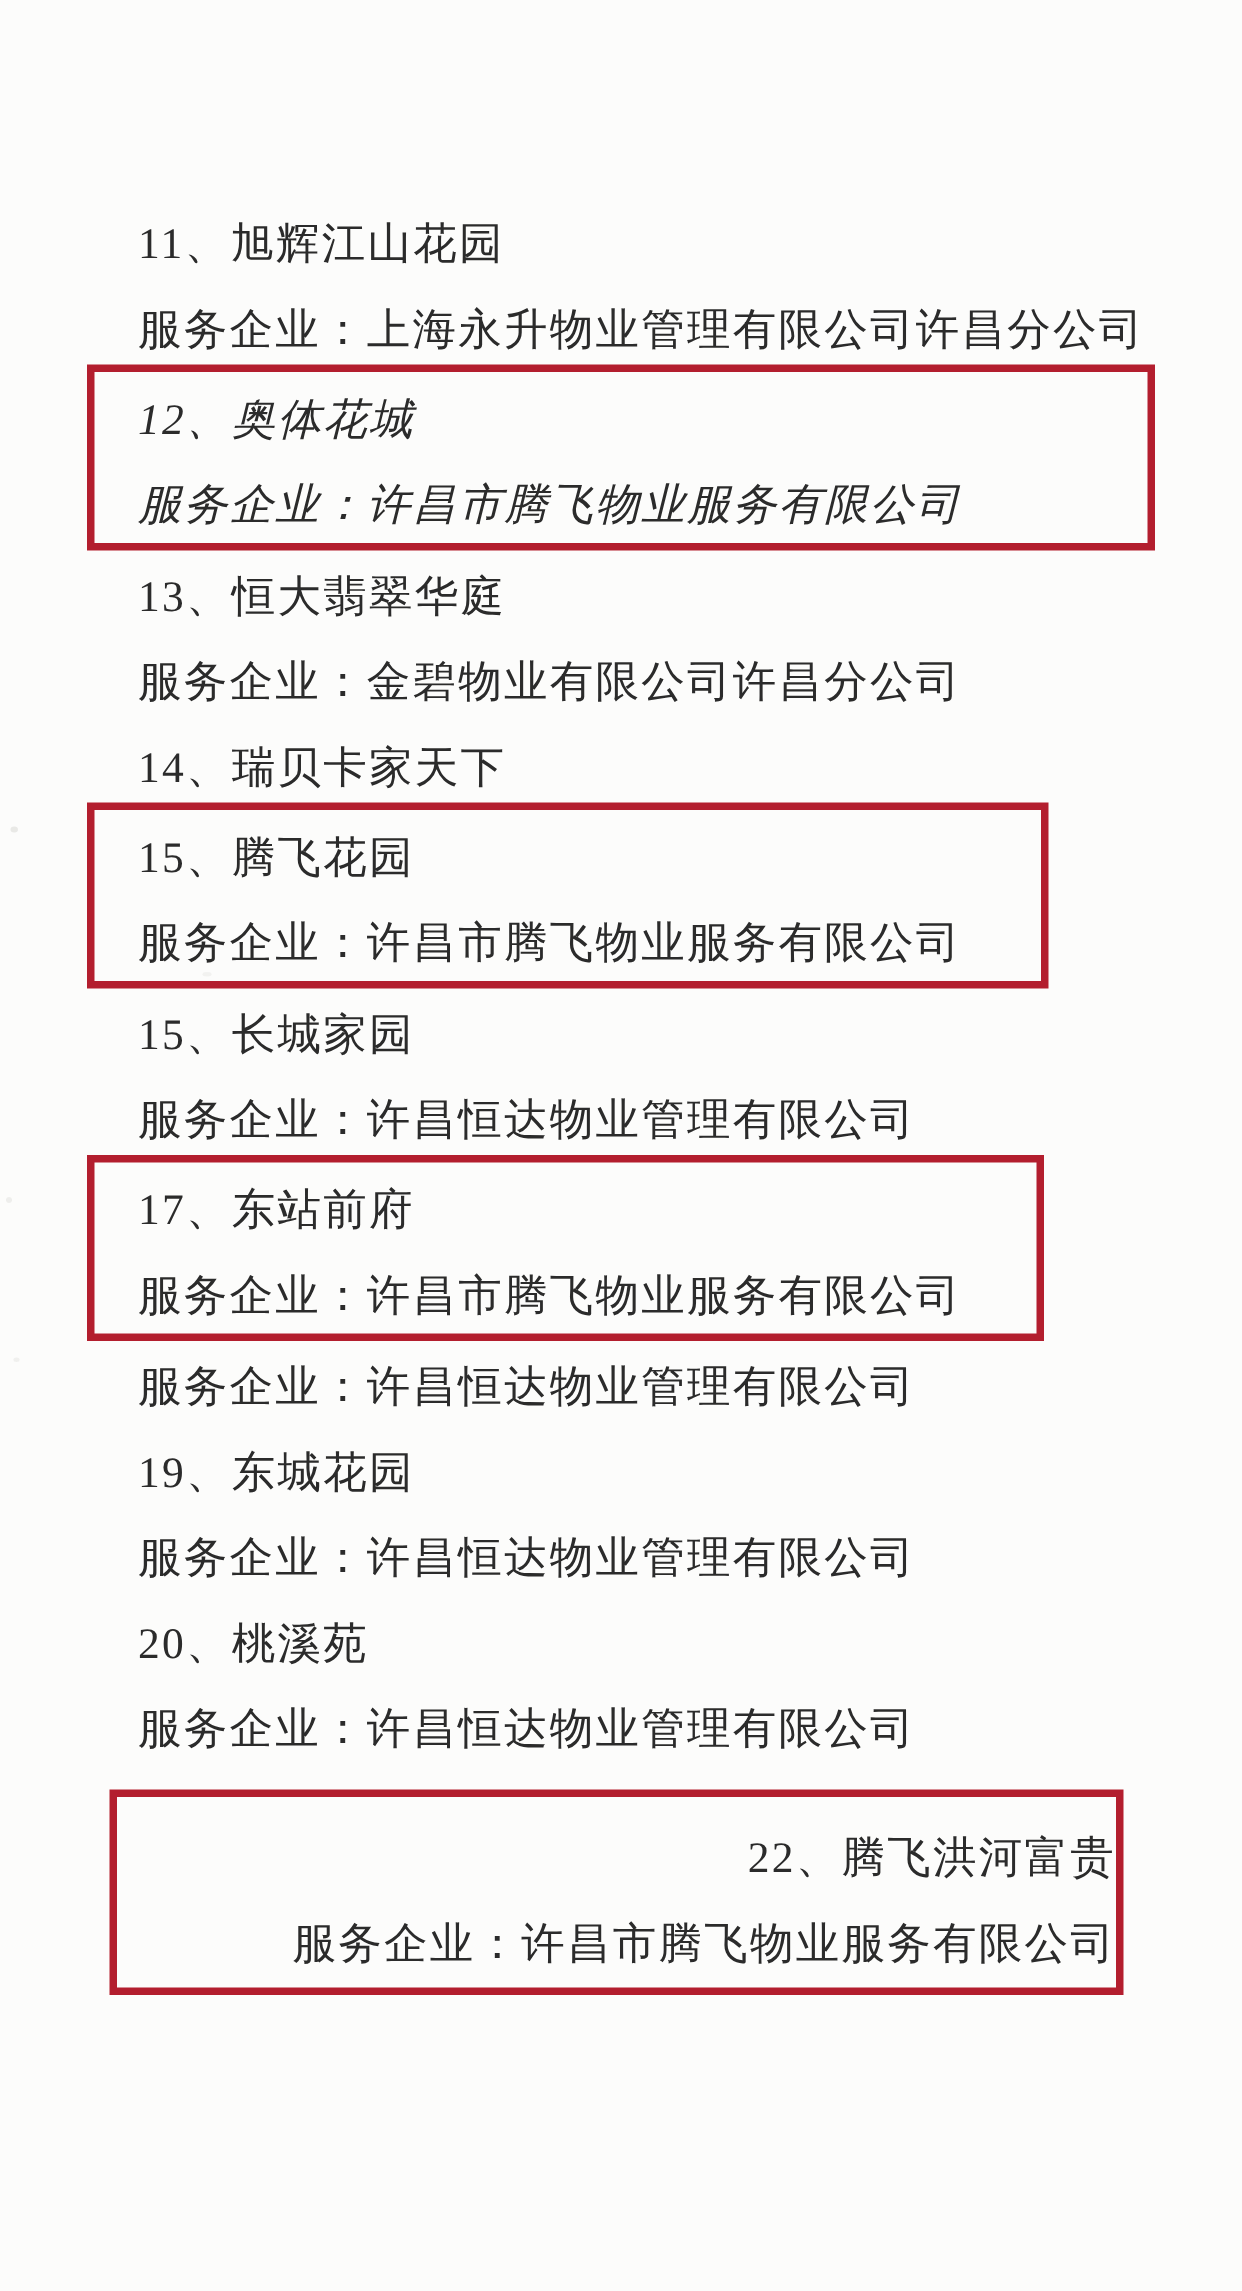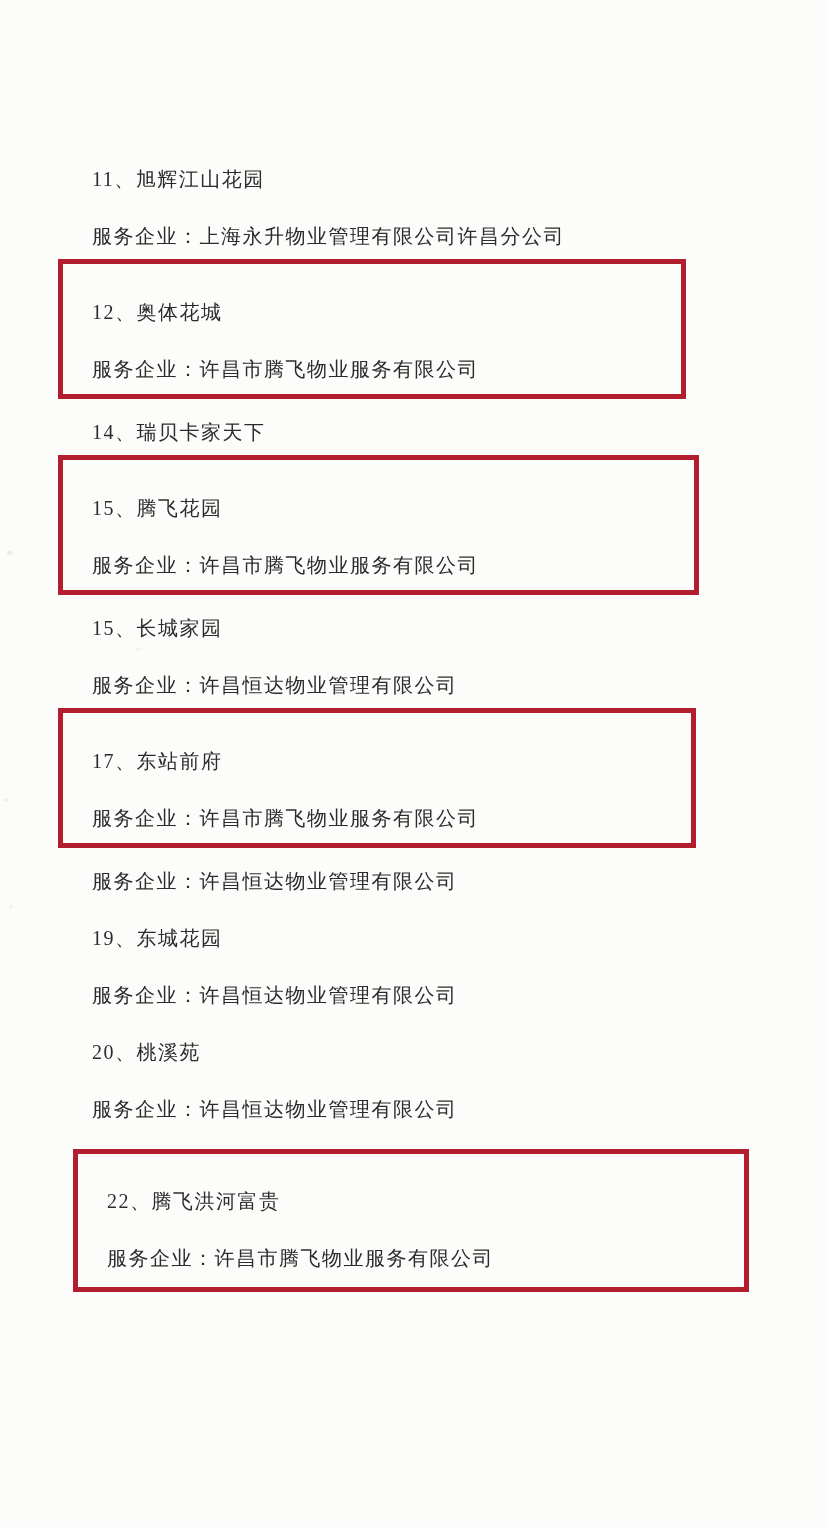--- a/index.html
+++ b/index.html
@@ -17,45 +17,46 @@
   .page{
     position:absolute;left:0;top:0;
     width:828px;height:1527px;
     background:var(--paper);
   }
   .content{
     position:absolute;
     top:146px;left:92px;right:36px;
   }
   .line{
-    font-size:20px;
+    font-size:29px;
     line-height:34px;
     letter-spacing:1.5px;
     color:var(--ink);
-    margin:16px 0 23px 0;
+    margin:0 0 23px 0;
     white-space:nowrap;
     font-weight:400;
   }
   .entry{margin:0;}
   .boxed{
     border:5px solid var(--red);
     box-sizing:border-box;
     margin:-17px 0 14px -34px;
     padding:15px 0 8px 29px;
     background:transparent;
   }
   .boxed .line:last-child{margin-bottom:0;}
-  .box-12{width:628px;}
+  .box-12{width:712px;font-style:italic;}
   .box-15{width:641px;}
   .box-17{width:638px;}
   .box-22{
     width:676px;
     margin-left:-19px;
     margin-top:2px;
-    padding:14px 0 12px 29px;
+    padding:24px 0 12px 29px;
+    text-align:right;
   }
   .speckle{
     position:absolute;
     background:#d9d9d6;
     border-radius:50%;
     opacity:.55;
   }
   .sp1{left:7px;top:551px;width:5px;height:4px;}
   .sp2{left:4px;top:798px;width:4px;height:4px;opacity:.4;}
   .sp3{left:9px;top:905px;width:4px;height:3px;opacity:.35;}
@@ -71,20 +72,24 @@
     <div class="entry">
       <div class="line">11、旭辉江山花园</div>
       <div class="line">服务企业：上海永升物业管理有限公司许昌分公司</div>
     </div>
 
     <div class="entry boxed box-12">
       <div class="line">12、奥体花城</div>
       <div class="line">服务企业：许昌市腾飞物业服务有限公司</div>
     </div>
 
+    <div class="entry">
+      <div class="line">13、恒大翡翠华庭</div>
+      <div class="line">服务企业：金碧物业有限公司许昌分公司</div>
+    </div>
 
     <div class="entry">
       <div class="line">14、瑞贝卡家天下</div>
     </div>
 
     <div class="entry boxed box-15">
       <div class="line">15、腾飞花园</div>
       <div class="line">服务企业：许昌市腾飞物业服务有限公司</div>
     </div>
 

